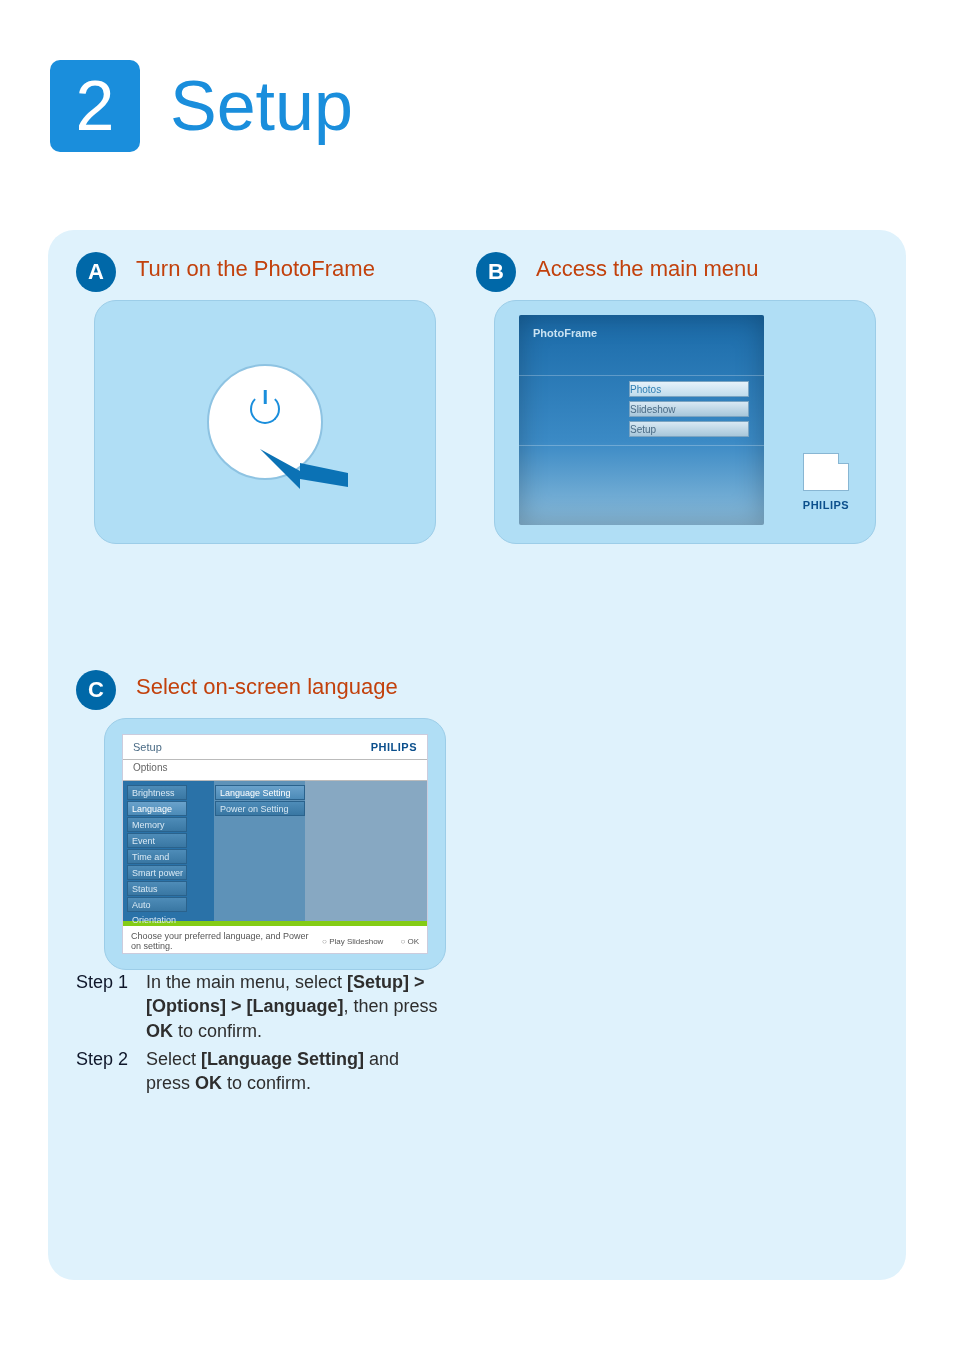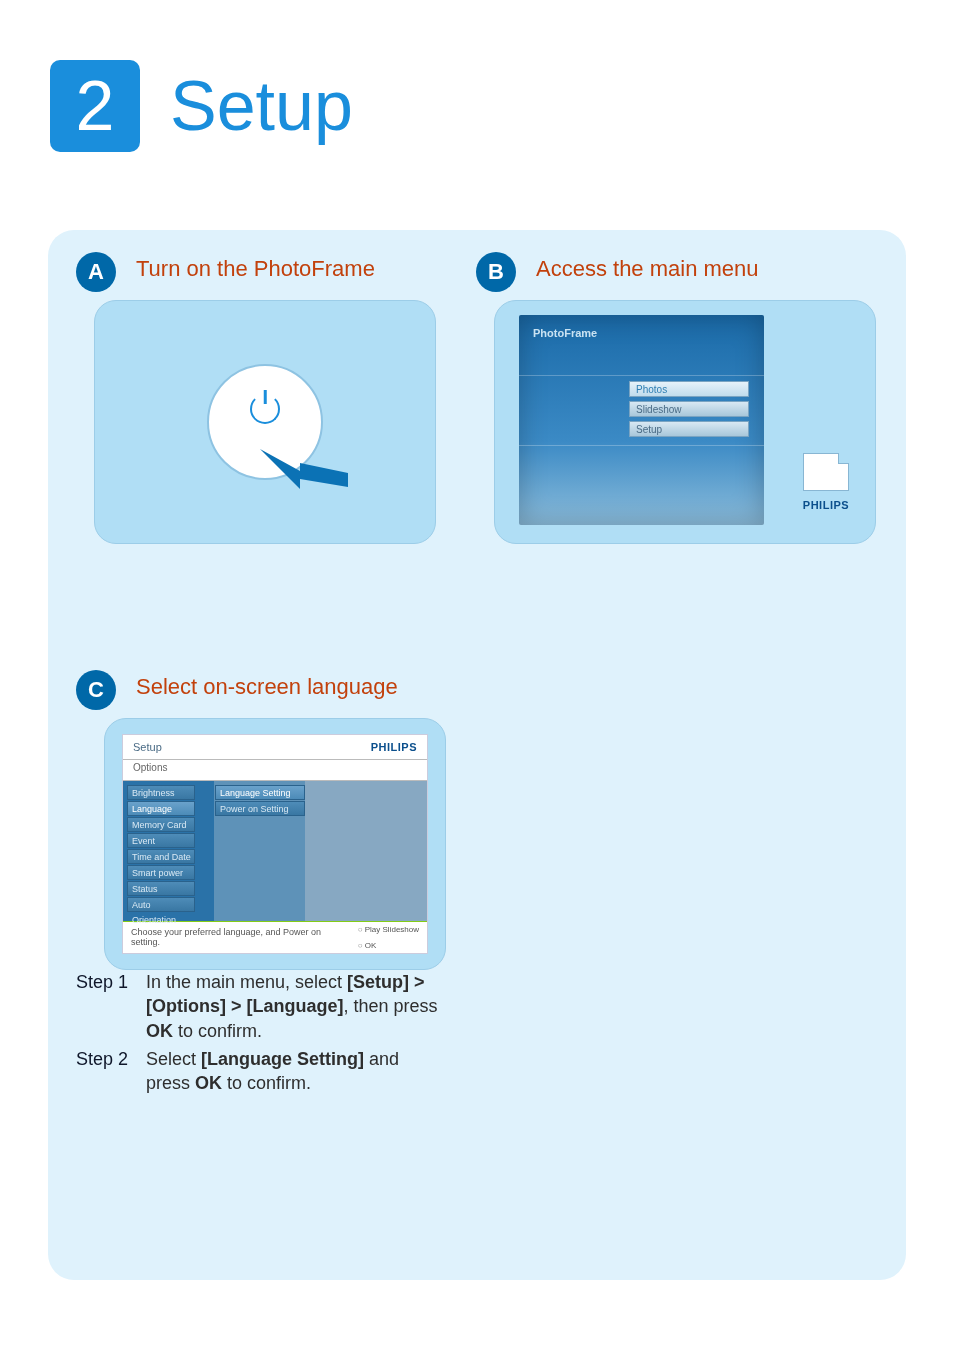--- a/index.html
+++ b/index.html
@@ -174,21 +174,20 @@
   .ds-label{
     position:absolute; left:14px; top:12px;
     color:#c9e2f2; font-size:11px; font-weight:600;
   }
   .ds-row{
     position:absolute; left:110px;
     width:120px; height:16px;
     background: linear-gradient(180deg,#d8e8f3,#a8c7da);
     border:1px solid #7aa4c2;
     color:#4a6b85; font-size:10px; line-height:16px;
-    padding-left:6px;
     box-sizing:border-box;
   }
   .ds-row.sel{
     background: linear-gradient(180deg,#e6f2fa,#c0dcec);
     color:#2f7fb3;
   }
   .ds-divider{
     position:absolute; left:0; right:0; height:1px;
     background: rgba(255,255,255,.25);
   }
@@ -230,37 +229,37 @@
   }
   .ss-body{
     position:relative;
     height:140px;
     background: linear-gradient(90deg,#2a72a8 0 30%, #5e92b8 30% 60%, #87a8c2 60%);
   }
   .ss-col{
     position:absolute; top:4px;
     display:flex; flex-direction:column; gap:1px;
   }
-  .ss-col.c1{ left:4px; width:68px; }
+  .ss-col.c1{ left:4px; width:60px; }
   .ss-col.c2{ left:92px; width:90px; }
   .ss-item{
     height:15px; font-size:9px; color:#d9e9f4;
     background: linear-gradient(180deg,#4e8cb8,#3977a3);
     border:1px solid #2a628c;
     padding-left:4px; line-height:15px;
     box-sizing:border-box;
   }
   .ss-item.sel{ color:#fff; background: linear-gradient(180deg,#6aa2cb,#4c8bb8); }
   .ss-foot{
-    height:30px; border-top:1px solid #84cc16;
+    height:30px; border-top:5px solid #84cc16;
     display:flex; align-items:center; padding:0 8px; gap:8px;
     font-size:9px; color:#555;
   }
   .ss-foot .hint{ flex:1; }
-  .ss-foot .btns{ display:flex; flex-direction:column; gap:7px; font-size:8px;}
+  .ss-foot .btns{ display:flex; flex-direction:row; gap:17px; font-size:8px;}
   .ss-foot .btns span::before{
     content:"○ "; color:#888;
   }
 
   .steps {
     position: absolute;
     left: 28px; top: 740px;
     width: 370px;
     font-size: 18px;
     line-height: 1.35;

